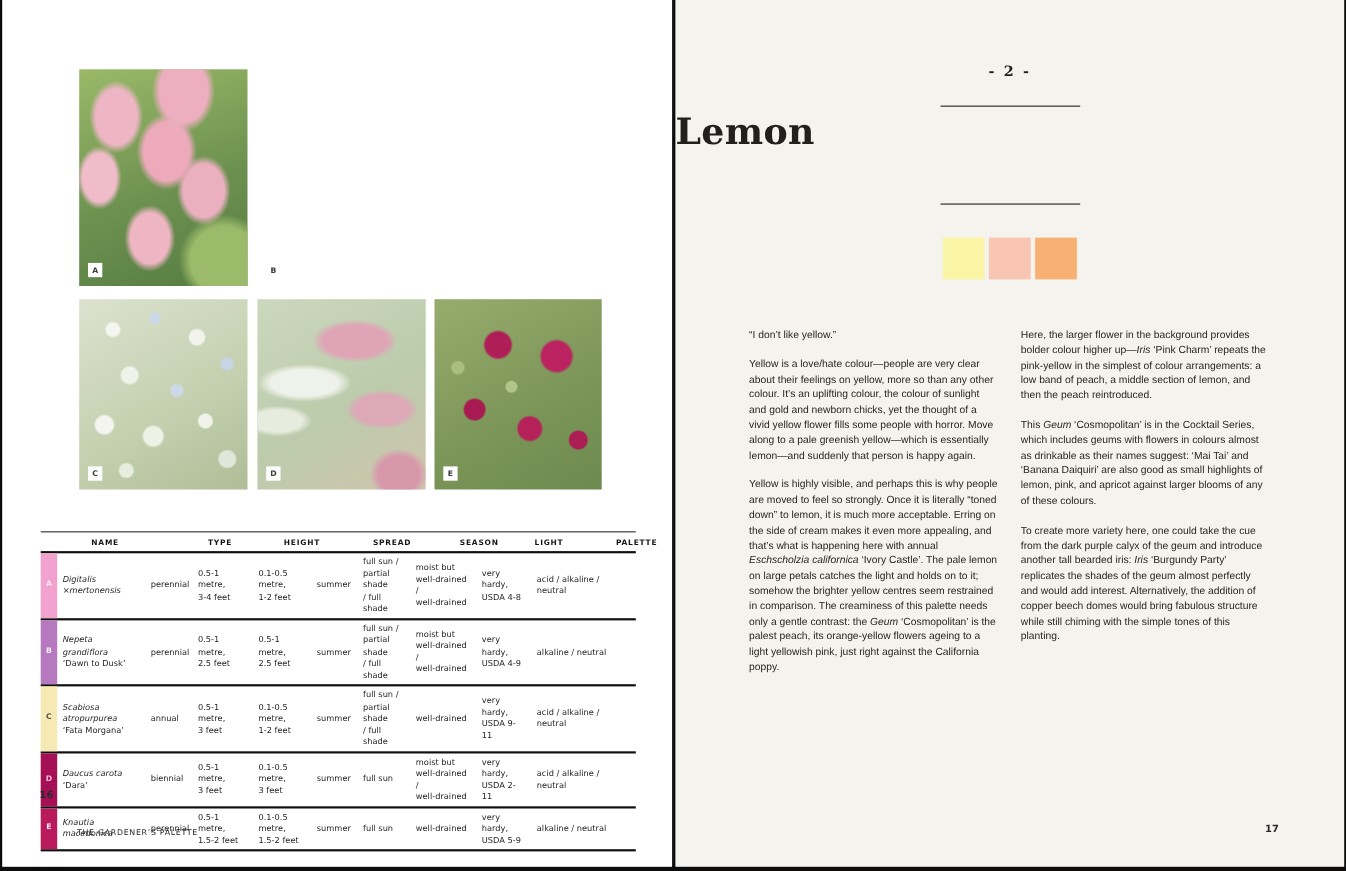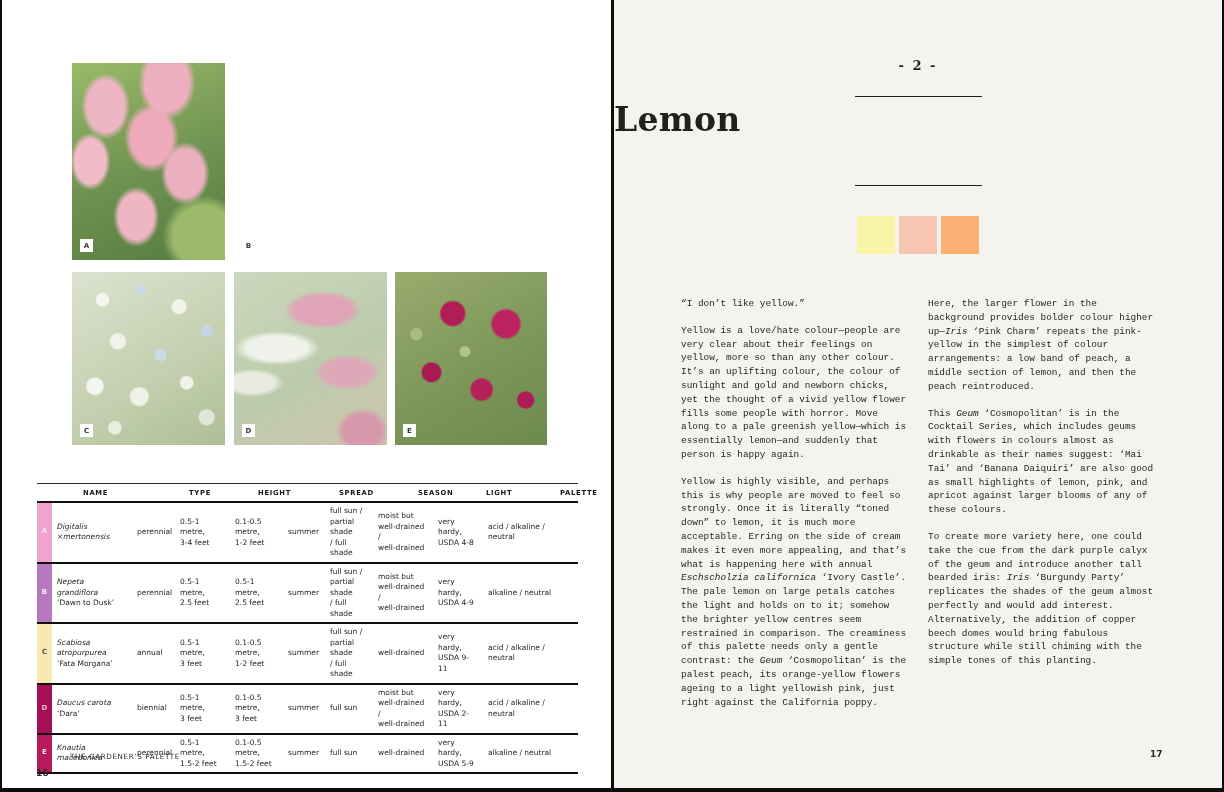--- a/index.html
+++ b/index.html
@@ -74,38 +74,38 @@
     height:20px; border-top:1px solid #2b2b2b; border-bottom:2px solid #101010;gap:26px; }
   .th { font-size:6.8px; font-weight:700; letter-spacing:0.7px; padding-left:5px; color:#161616; }
   .trow { display:grid; grid-template-columns:var(--cols); align-items:center;
     min-height:35px; border-bottom:2px solid #101010; }
   .tkey { align-self:stretch; display:flex; align-items:center; justify-content:center;
     font-size:7px; font-weight:700; }
   .tcell { padding:3px 6px 3px 5px; white-space:pre-line; }
   .tcell i { font-style:italic; }
 
   
-  .folio-left { position:absolute; left:34px; top:768px; font-size:9px; font-weight:700; color:#2a2a2a; }
+  .folio-left { position:absolute; left:34px; top:718px; font-size:9px; font-weight:700; color:#2a2a2a; }
   .running-title { position:absolute; left:68px; top:752px; font-size:7.2px; font-weight:400;
     letter-spacing:0.6px; color:#2a2a2a; }
   .folio-right { position:absolute; left:536px; top:749px; font-size:9px; font-weight:700; color:#2a2a2a; }
 
   
   .serif { font-family:"DejaVu Serif","Liberation Serif",serif; }
   .ch-number { position:absolute; left:0; right:0; top:58px; text-align:center;
     font-size:13px; font-weight:700; letter-spacing:2px; color:#21201d; }
   .rule { position:absolute; left:241px; width:127px; height:0; border-top:1.5px solid #21201d; }
   .rule1 { top:96px; } .rule2 { top:185px; }
   .ch-title { position:absolute; left:0; right:0; top:101px; text-align:left;
     font-size:33px; line-height:37px; font-weight:700; color:#21201d; letter-spacing:0.3px; }
   .swatch-row { position:absolute; left:0; right:0; top:216px; display:flex;
     justify-content:center; gap:4px; }
   .swatch { width:38px; height:38px; }
   .columns { position:absolute; left:67px; right:67px; top:297px; display:flex; gap:20px; }
-  .col { flex:1; font-family:Liberation Mono, monospace;
+  .col { flex:1; font-family:Liberation Sans, sans-serif;
     font-size:9.4px; line-height:13.8px; color:#272622; text-align:left; }
   .col p { margin:0 0 13px 0; }
   .col i { font-style:italic; }
 </style>
 </head>
 <body>
 
 <div class="spread">
 
   <div class="page page-left">

